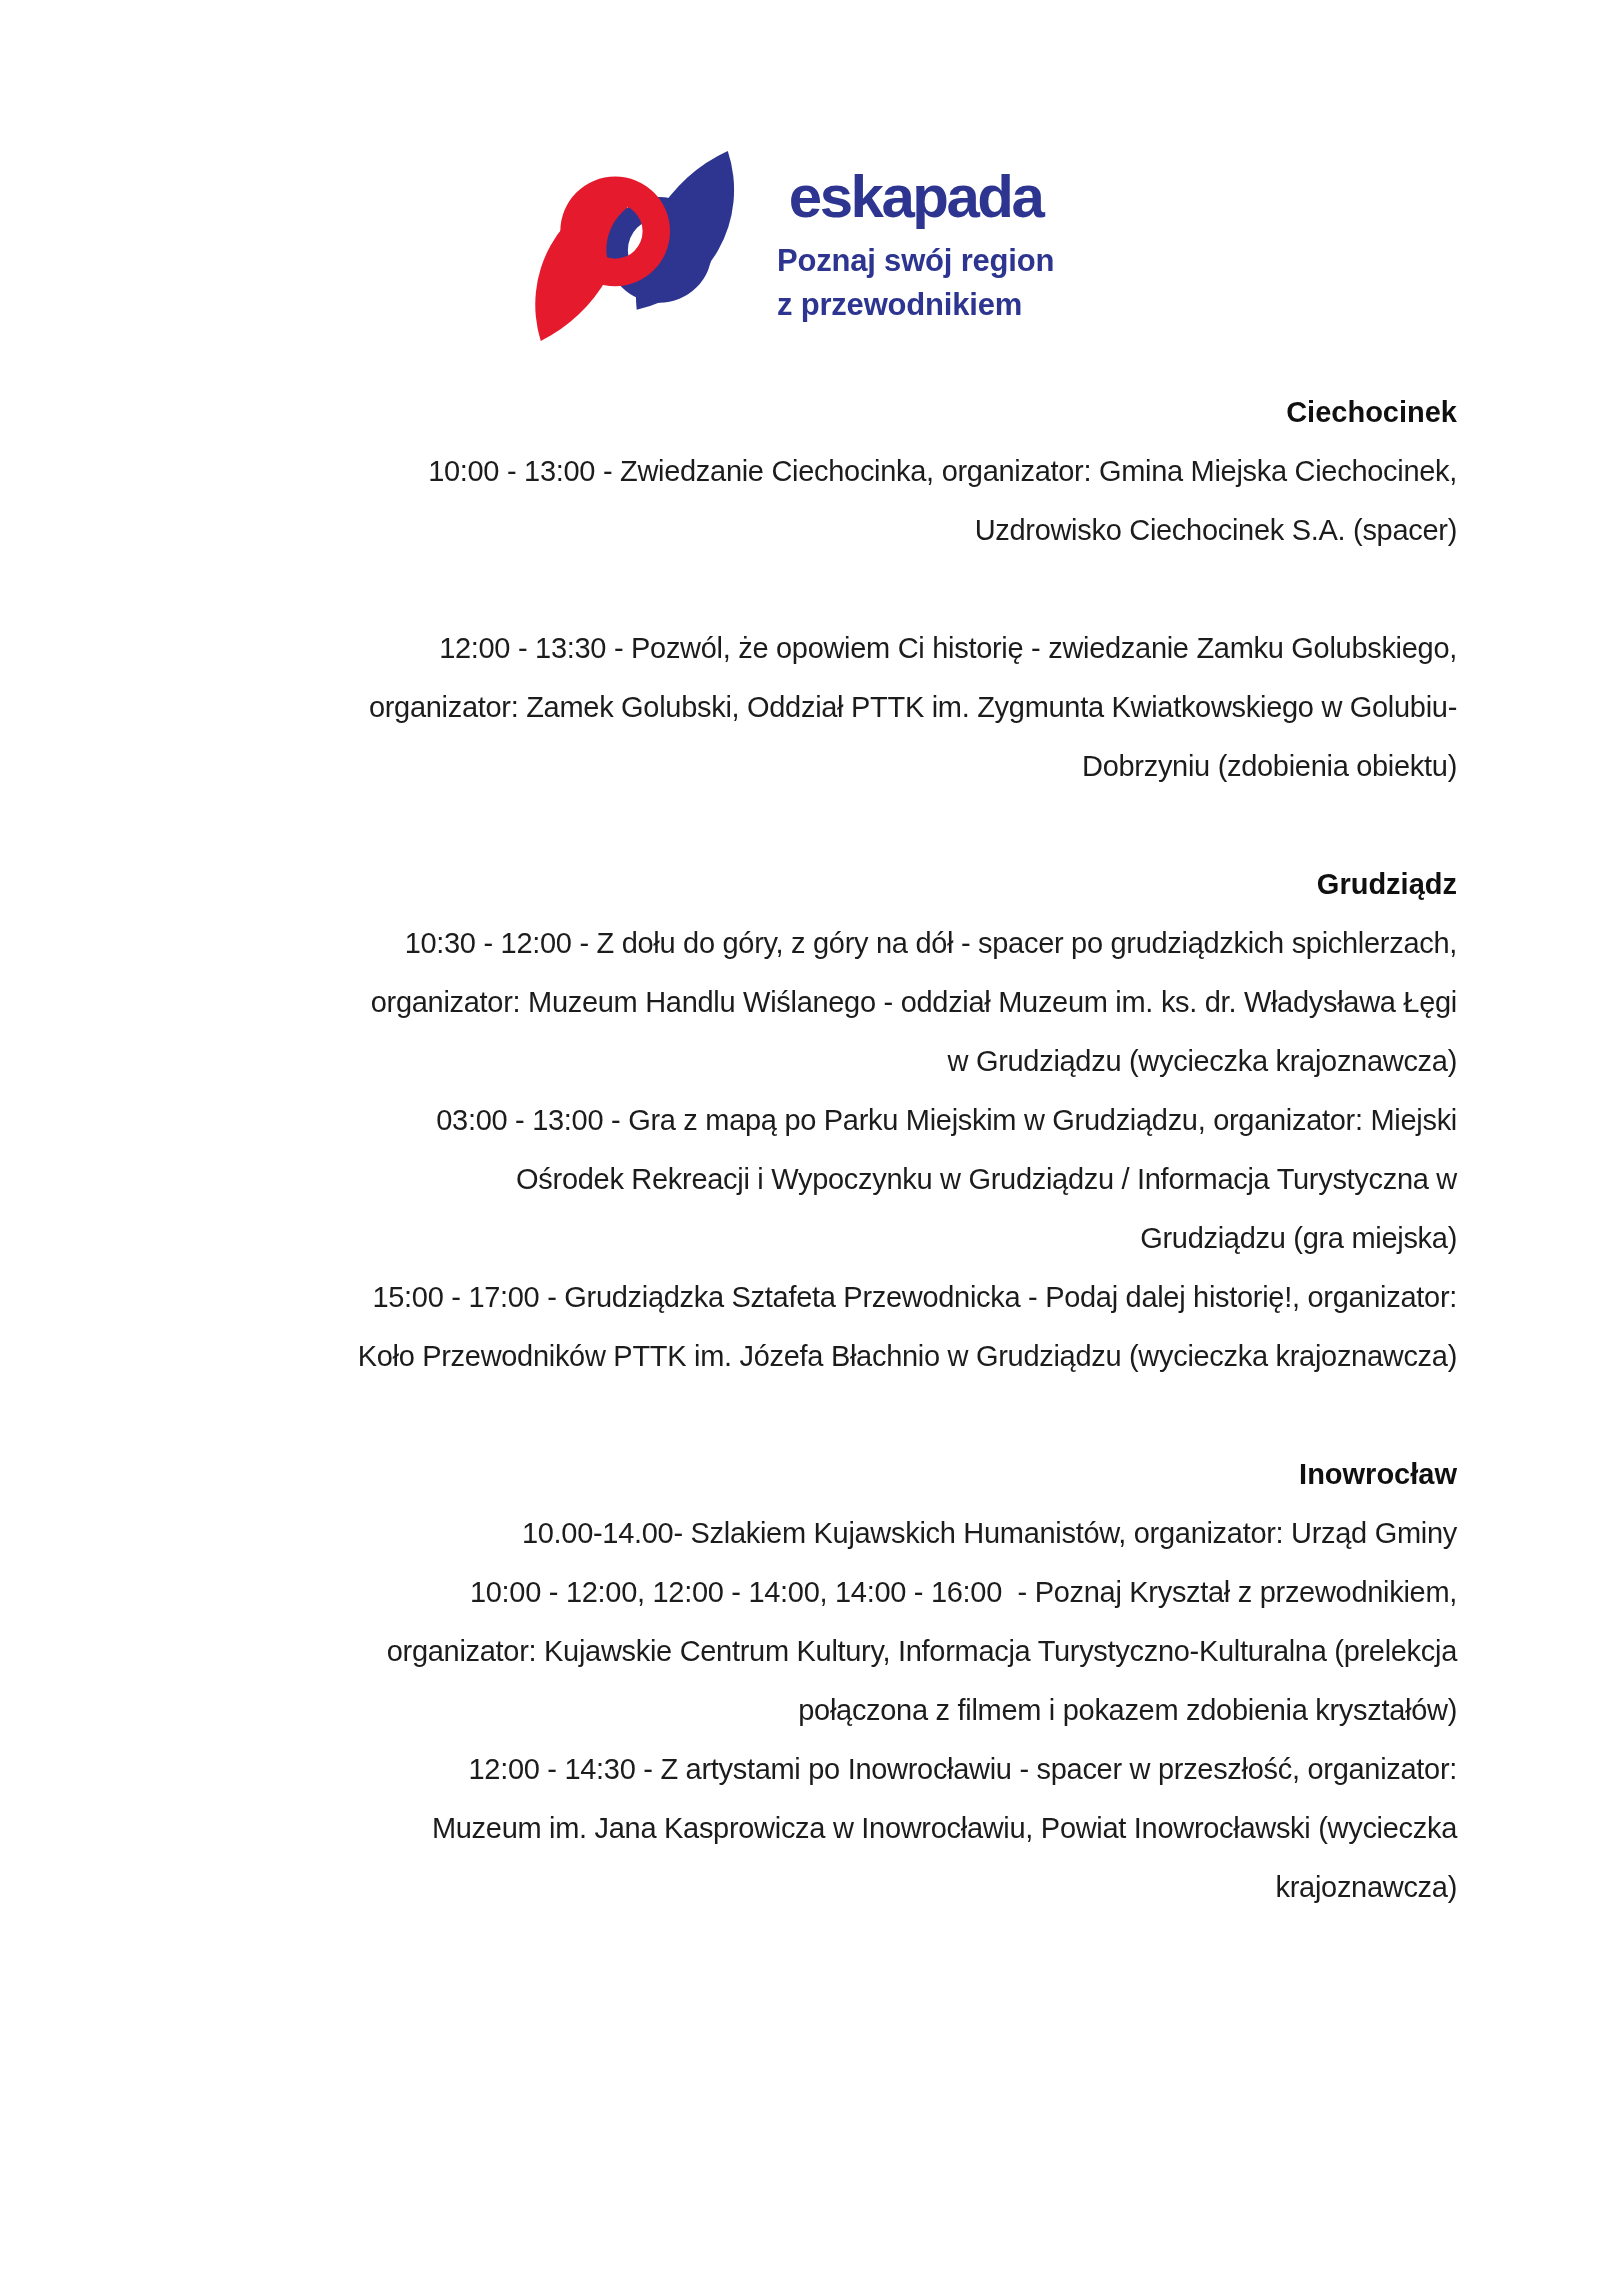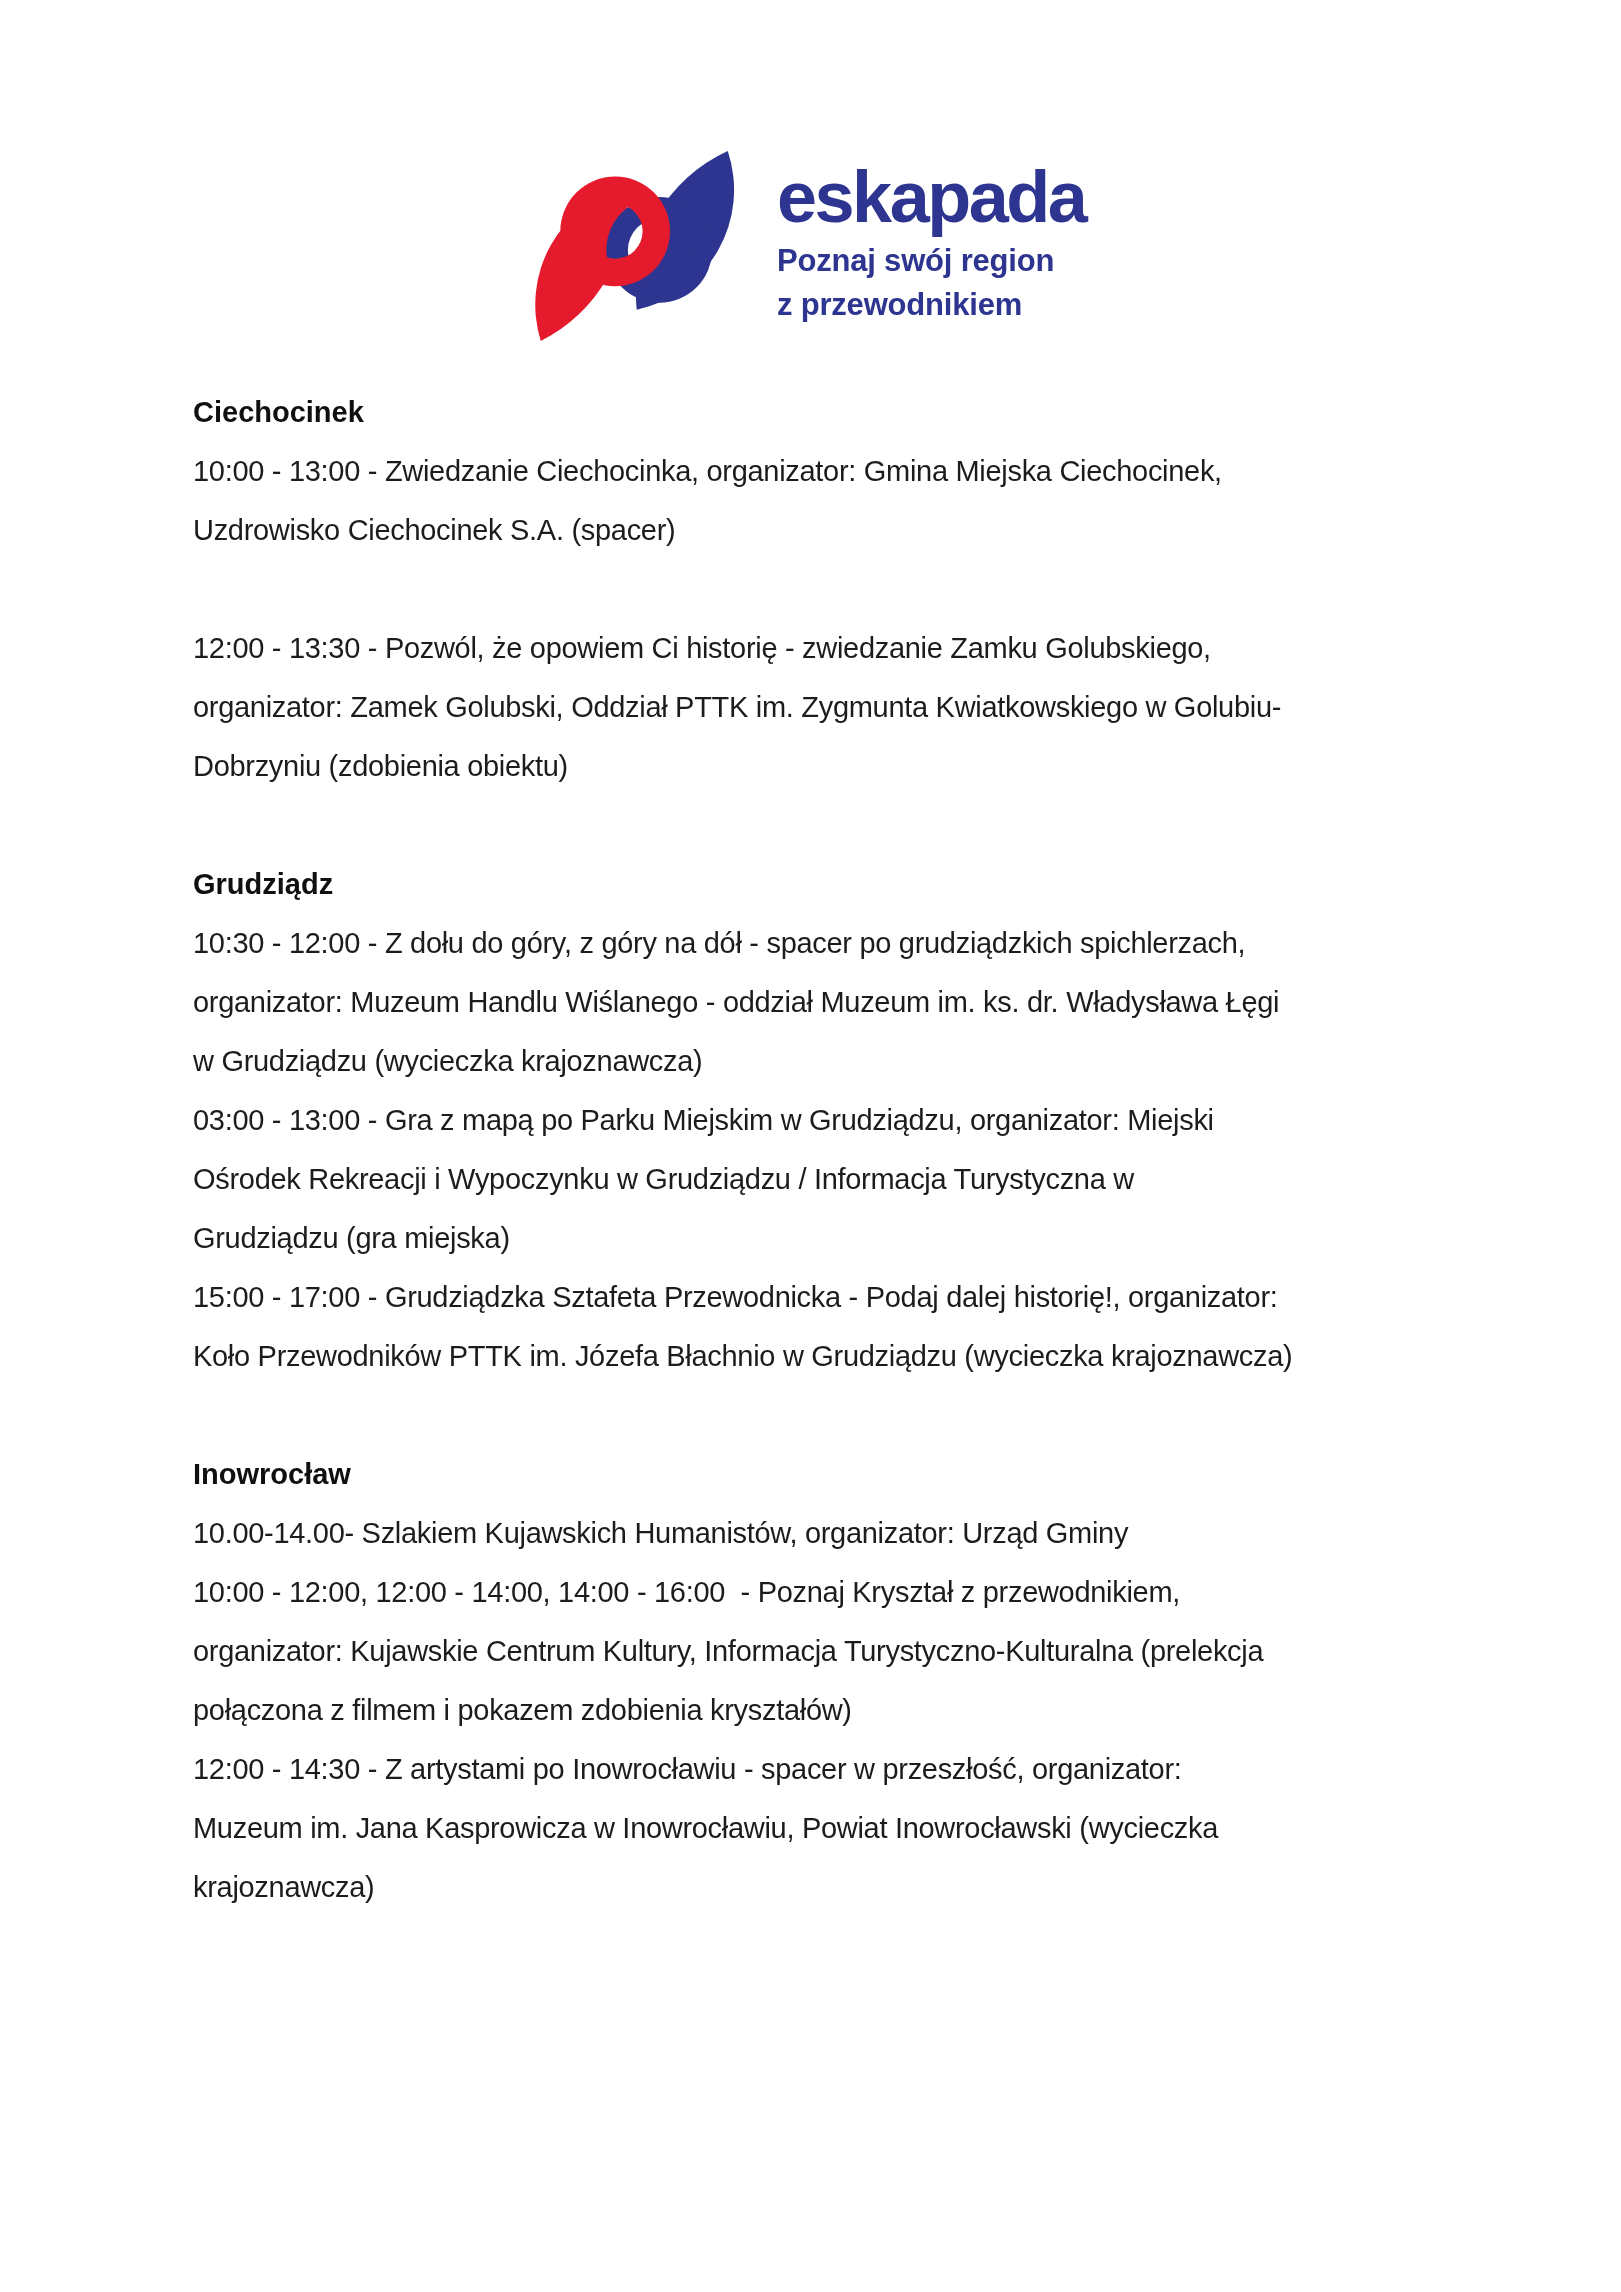--- a/index.html
+++ b/index.html
@@ -15,42 +15,44 @@
     height:2293px;
     background:#ffffff;
     overflow:hidden;
     font-family:"Liberation Sans", sans-serif;
   }
   
   .logo-wrap{position:absolute;left:529px;top:137px;width:608px;height:225px;}
   .logo-mark{position:absolute;left:0;top:0;width:235px;height:216px;}
   .brand-block{position:absolute;left:248px;top:17.6px;}
   .brand-name{
-    font-size:72px;
+    font-size:60px;
     font-weight:bold;
     letter-spacing:-2.5px;
     line-height:84px;
     color:var(--brand-blue);
     white-space:pre;
+    text-align:center;
   }
   .brand-tagline{
     margin-top:0;
     font-size:31px;
     font-weight:bold;
     line-height:44px;
     letter-spacing:-0.2px;
     color:var(--brand-blue);
     white-space:pre;
   }
   
   .content{
     position:absolute;
     left:193px;
     top:383px;
     width:1264px;
+    text-align:right;
   }
   .line{
     height:59px;
     line-height:59px;
     font-size:29px;
     letter-spacing:-0.3px;
     color:var(--text-color);
     white-space:pre;
   }
   .line.heading{

